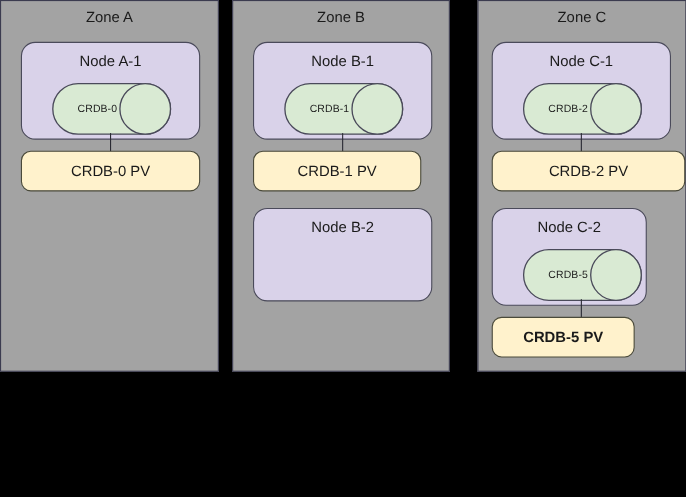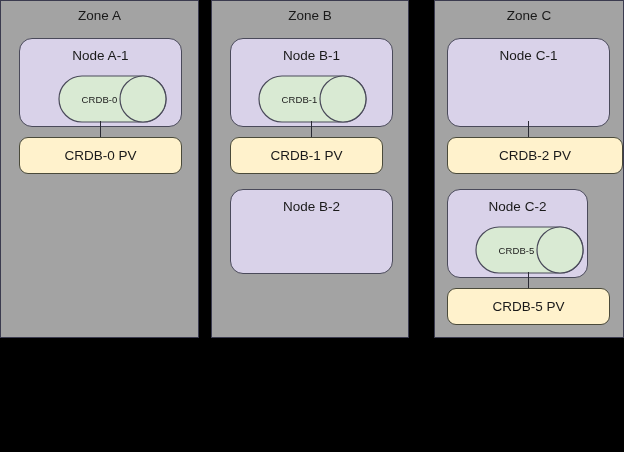--- a/index.html
+++ b/index.html
@@ -107,21 +107,21 @@
 <body>
 
 <div id="canvas">
 
   <div class="zone" style="left:0px; top:0px; width:199px; height:338px;">
     <div class="zone-title">Zone A</div>
 
     <div class="node" style="left:18px; top:37px; width:163px; height:89px;">
       <div class="node-title">Node A-1</div>
 
-      <div class="cylinder" style="left:38px; top:36px; width:109px; height:48px;">
+      <div class="cylinder" style="left:27px; top:36px; width:109px; height:48px;">
         <svg width="109" height="48" viewBox="0 0 109 48" xmlns="http://www.w3.org/2000/svg">
           <path d="M 24,1 L 85,1 A 23,23 0 0 1 85,47 L 24,47 A 23,23 0 0 1 24,1 Z" fill="#d9ead3" stroke="#4a4a5a" stroke-width="1.2"></path>
           <ellipse cx="85" cy="24" rx="23" ry="23" fill="#d9ead3" stroke="#4a4a5a" stroke-width="1.2"></ellipse>
         </svg>
         <div class="cylinder-label">CRDB-0</div>
       </div>
     </div>
 
     <div class="connector" style="left:99px; top:120px; height:17px;"></div>
 
@@ -155,20 +155,27 @@
       <div class="node-title">Node B-2</div>
     </div>
   </div>
 
   <div class="zone" style="left:434px; top:0px; width:190px; height:338px;">
     <div class="zone-title">Zone C</div>
 
     <div class="node" style="left:12px; top:37px; width:163px; height:89px;">
       <div class="node-title">Node C-1</div>
 
+      <div class="cylinder" style="left:27px; top:36px; width:109px; height:48px;">
+        <svg width="109" height="48" viewBox="0 0 109 48" xmlns="http://www.w3.org/2000/svg">
+          <path d="M 24,1 L 85,1 A 23,23 0 0 1 85,47 L 24,47 A 23,23 0 0 1 24,1 Z" fill="#d9ead3" stroke="#4a4a5a" stroke-width="1.2"></path>
+          <ellipse cx="85" cy="24" rx="23" ry="23" fill="#d9ead3" stroke="#4a4a5a" stroke-width="1.2"></ellipse>
+        </svg>
+        <div class="cylinder-label">CRDB-2</div>
+      </div>
     </div>
 
     <div class="connector" style="left:93px; top:120px; height:17px;"></div>
 
     <div class="pv" style="left:12px; top:136px; width:176px; height:37px;">
       <span class="pv-label">CRDB-2 PV</span>
     </div>
 
     <div class="node" style="left:12px; top:188px; width:141px; height:89px;">
       <div class="node-title">Node C-2</div>
@@ -177,18 +184,18 @@
         <svg width="109" height="48" viewBox="0 0 109 48" xmlns="http://www.w3.org/2000/svg">
           <path d="M 24,1 L 85,1 A 23,23 0 0 1 85,47 L 24,47 A 23,23 0 0 1 24,1 Z" fill="#d9ead3" stroke="#4a4a5a" stroke-width="1.2"></path>
           <ellipse cx="85" cy="24" rx="23" ry="23" fill="#d9ead3" stroke="#4a4a5a" stroke-width="1.2"></ellipse>
         </svg>
         <div class="cylinder-label">CRDB-5</div>
       </div>
     </div>
 
     <div class="connector" style="left:93px; top:271px; height:17px;"></div>
 
-    <div class="pv" style="left:12px; top:287px; width:163px; height:37px;">
+    <div class="pv" style="left:12px; top:287px; width:130px; height:37px;font-weight:bold;">
       <span class="pv-label">CRDB-5 PV</span>
     </div>
   </div>
 
 </div>
 
 </body></html>

